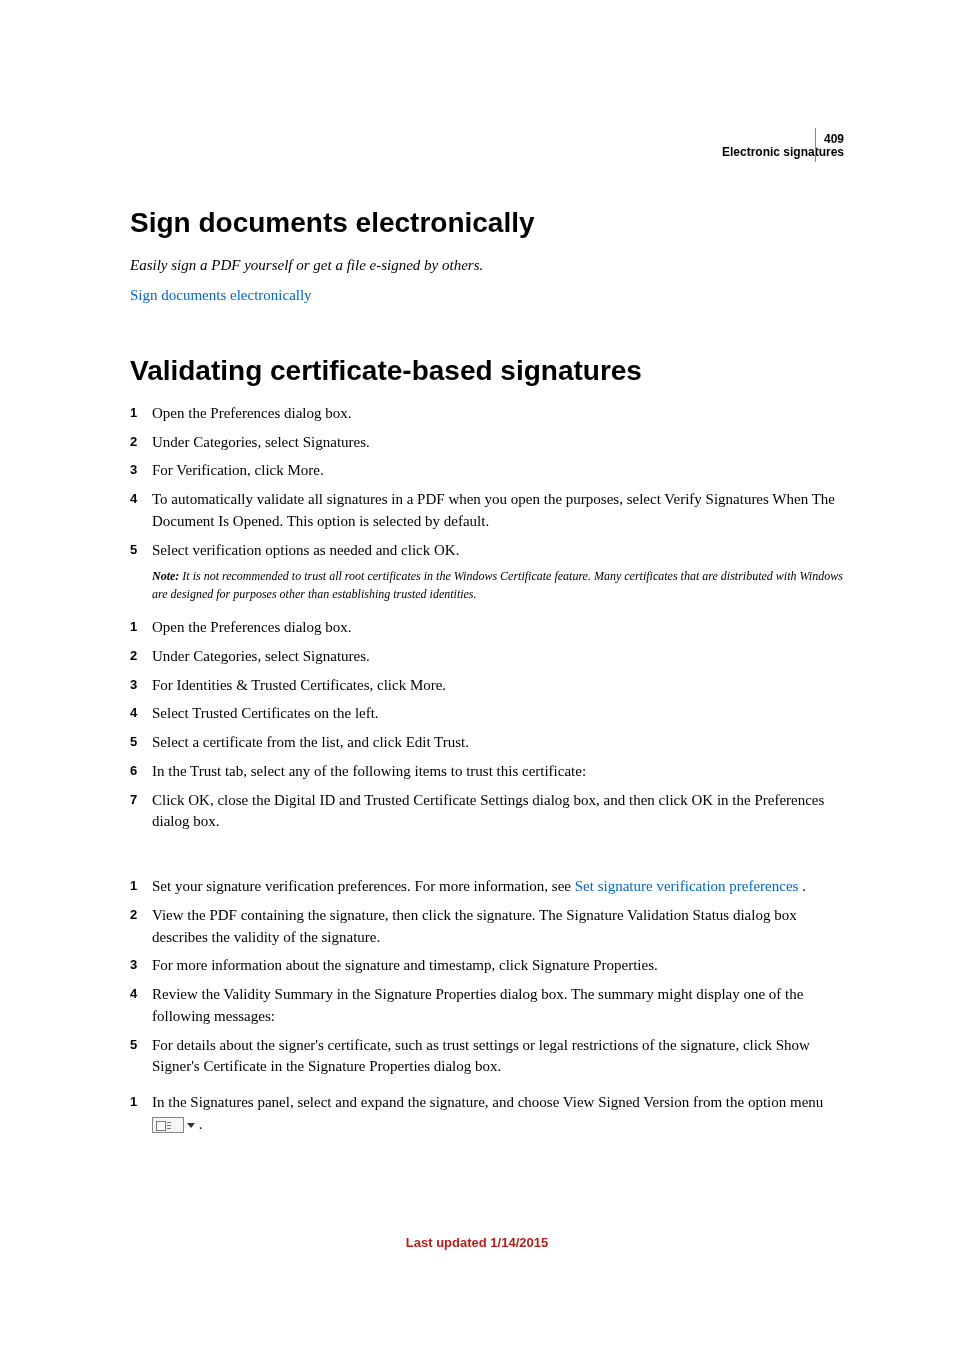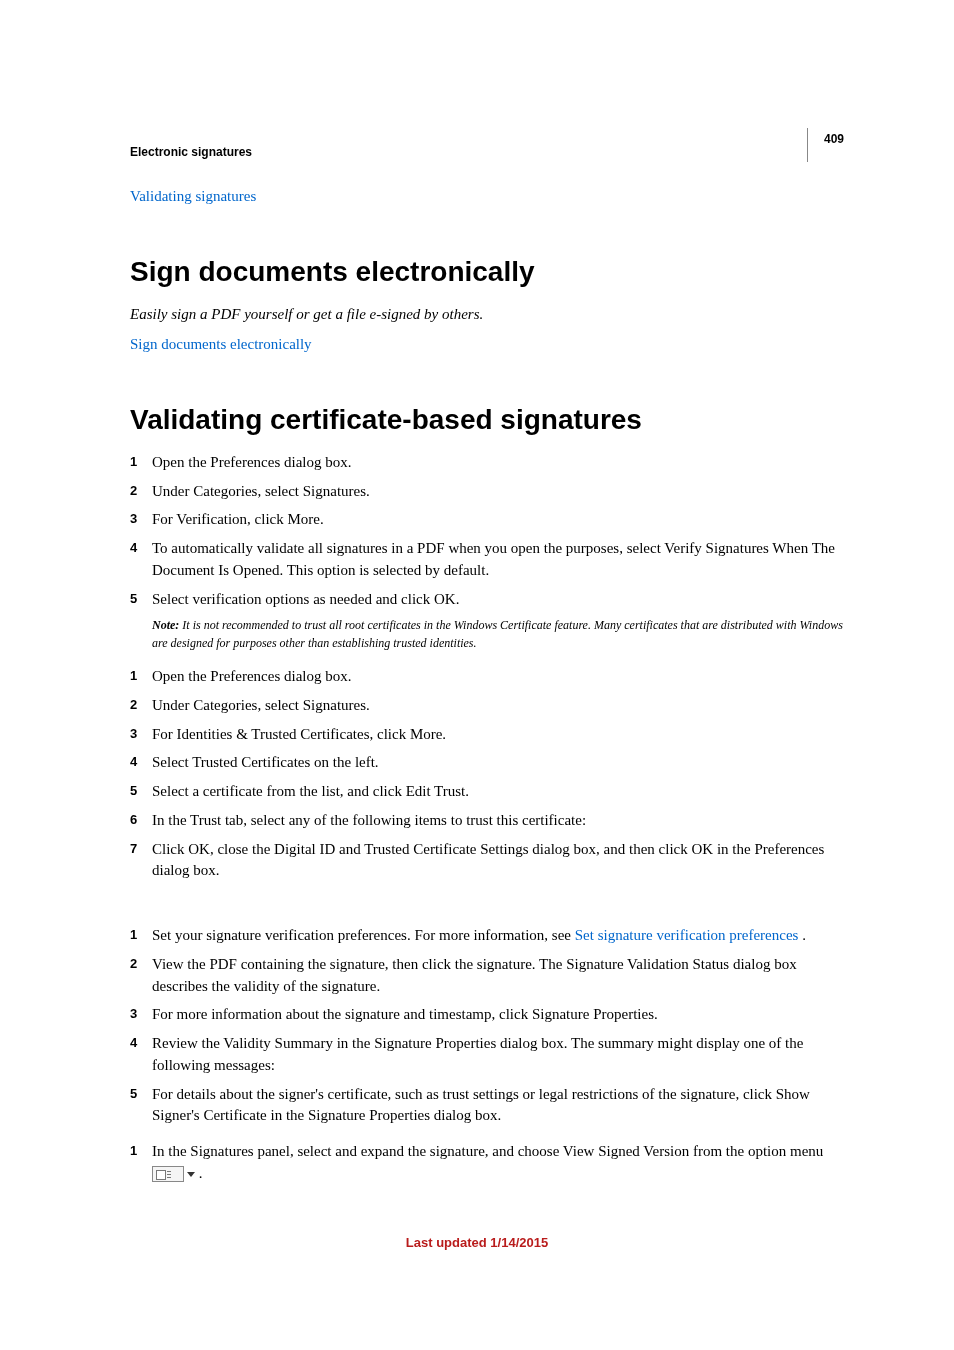--- a/index.html
+++ b/index.html
@@ -16,32 +16,33 @@
       position: relative;
     }
     .page-number {
       position: absolute;
       top: 128px;
       right: 110px;
       font-family: "Myriad Pro", Arial, sans-serif;
       font-weight: bold;
       font-size: 12px;
       border-left: 1px solid #888;
-      padding-left: 16px;
+      padding-left: 8px;
       padding-top: 4px;
       height: 34px;
     }
     .content {
       padding: 145px 110px 0 130px;
     }
     .chapter-title {
       font-family: "Myriad Pro", Arial, sans-serif;
       font-weight: bold;
       font-size: 12px;
-      margin-bottom: 25px;
+      margin-bottom: 46px;
+      text-align: right;
     }
     .link {
       color: #0066cc;
       font-size: 15px;
       line-height: 1.6;
       display: block;
       margin-bottom: 6px;
     }
     .h1 {
       font-family: "Myriad Pro", Arial, sans-serif;
@@ -146,21 +147,20 @@
     }
   </style>
 </head>
 <body>
 
 <div class="page-number">409</div>
 
 <div class="content">
   <div class="chapter-title">Electronic signatures</div>
 
-  <a class="link">Validating signatures</a>
 
   <h1 class="h1">Sign documents electronically</h1>
   <p class="body-text">Easily sign a PDF yourself or get a file e-signed by others.</p>
   <a class="link">Sign documents electronically</a>
 
   <h1 class="h1">Validating certificate-based signatures</h1>
 
   <ol class="ol">
     <li>
         <span class="num">1</span>

